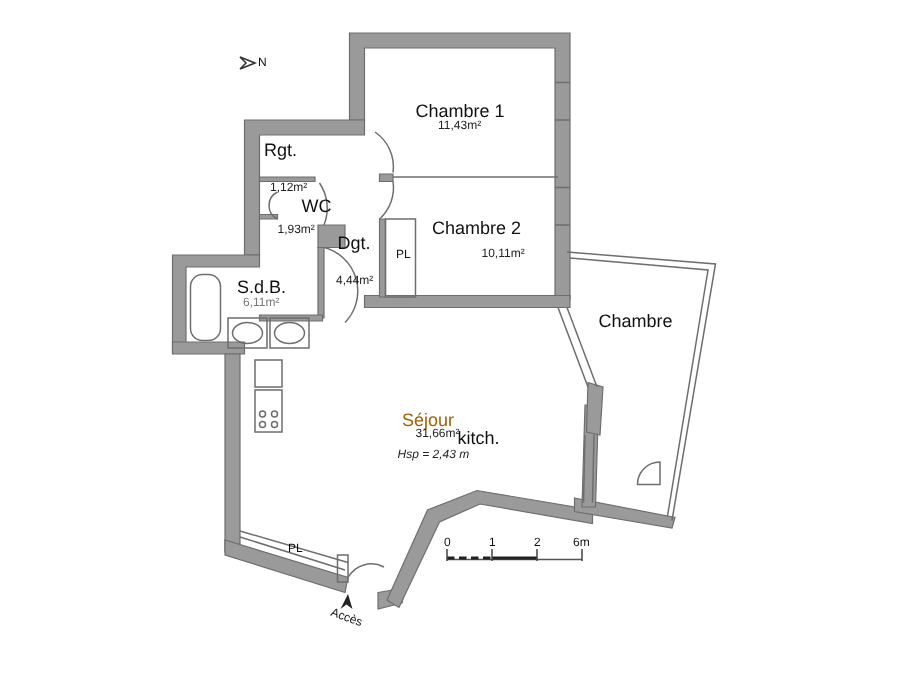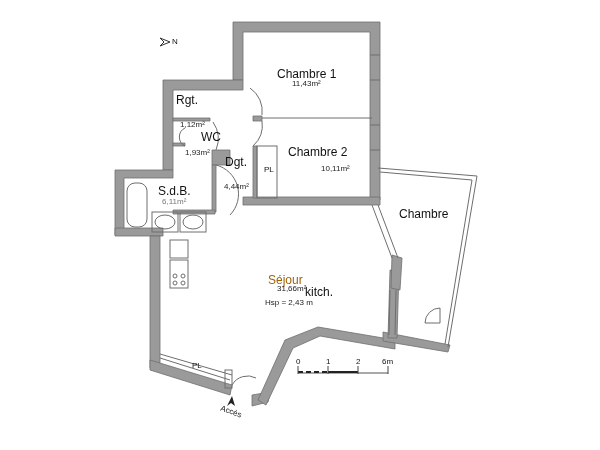--- a/index.html
+++ b/index.html
@@ -122,21 +122,21 @@
 
 <span class="lbl room" style="left:225px;top:156px;text-align:center;">Dgt.</span>
 <span class="lbl area" style="left:224px;top:183px;">4,44m²</span>
 
 <span class="lbl room" style="left:158px;top:185px;">S.d.B.</span>
 <span class="lbl area" style="left:162px;top:198px;color:#777;">6,11m²</span>
 
 <span class="lbl room" style="left:268px;top:258px;color:#a16207;margin-top:16px;">Séjour</span>
 <span class="lbl room" style="left:271px;top:286px;margin-left:34px;">kitch.</span>
 <span class="lbl area" style="left:277px;top:285px;">31,66m²</span>
-<span class="lbl area" style="left:265px;top:299px;">Hsp = 2,43 m</span>
+<span class="lbl area" style="left:265px;top:299px;font-style:italic;">Hsp = 2,43 m</span>
 
 <span class="lbl room" style="left:399px;top:208px;">Chambre</span>
 
 <span class="lbl small" style="left:264px;top:166px;">PL</span>
 <span class="lbl small" style="left:192px;top:362px;">PL</span>
 
 <span class="lbl small" style="left:220px;top:408px;transform:rotate(20deg);">Accès</span>
 
 <span class="lbl small" style="left:296px;top:358px;">0</span>
 <span class="lbl small" style="left:326px;top:358px;">1</span>

